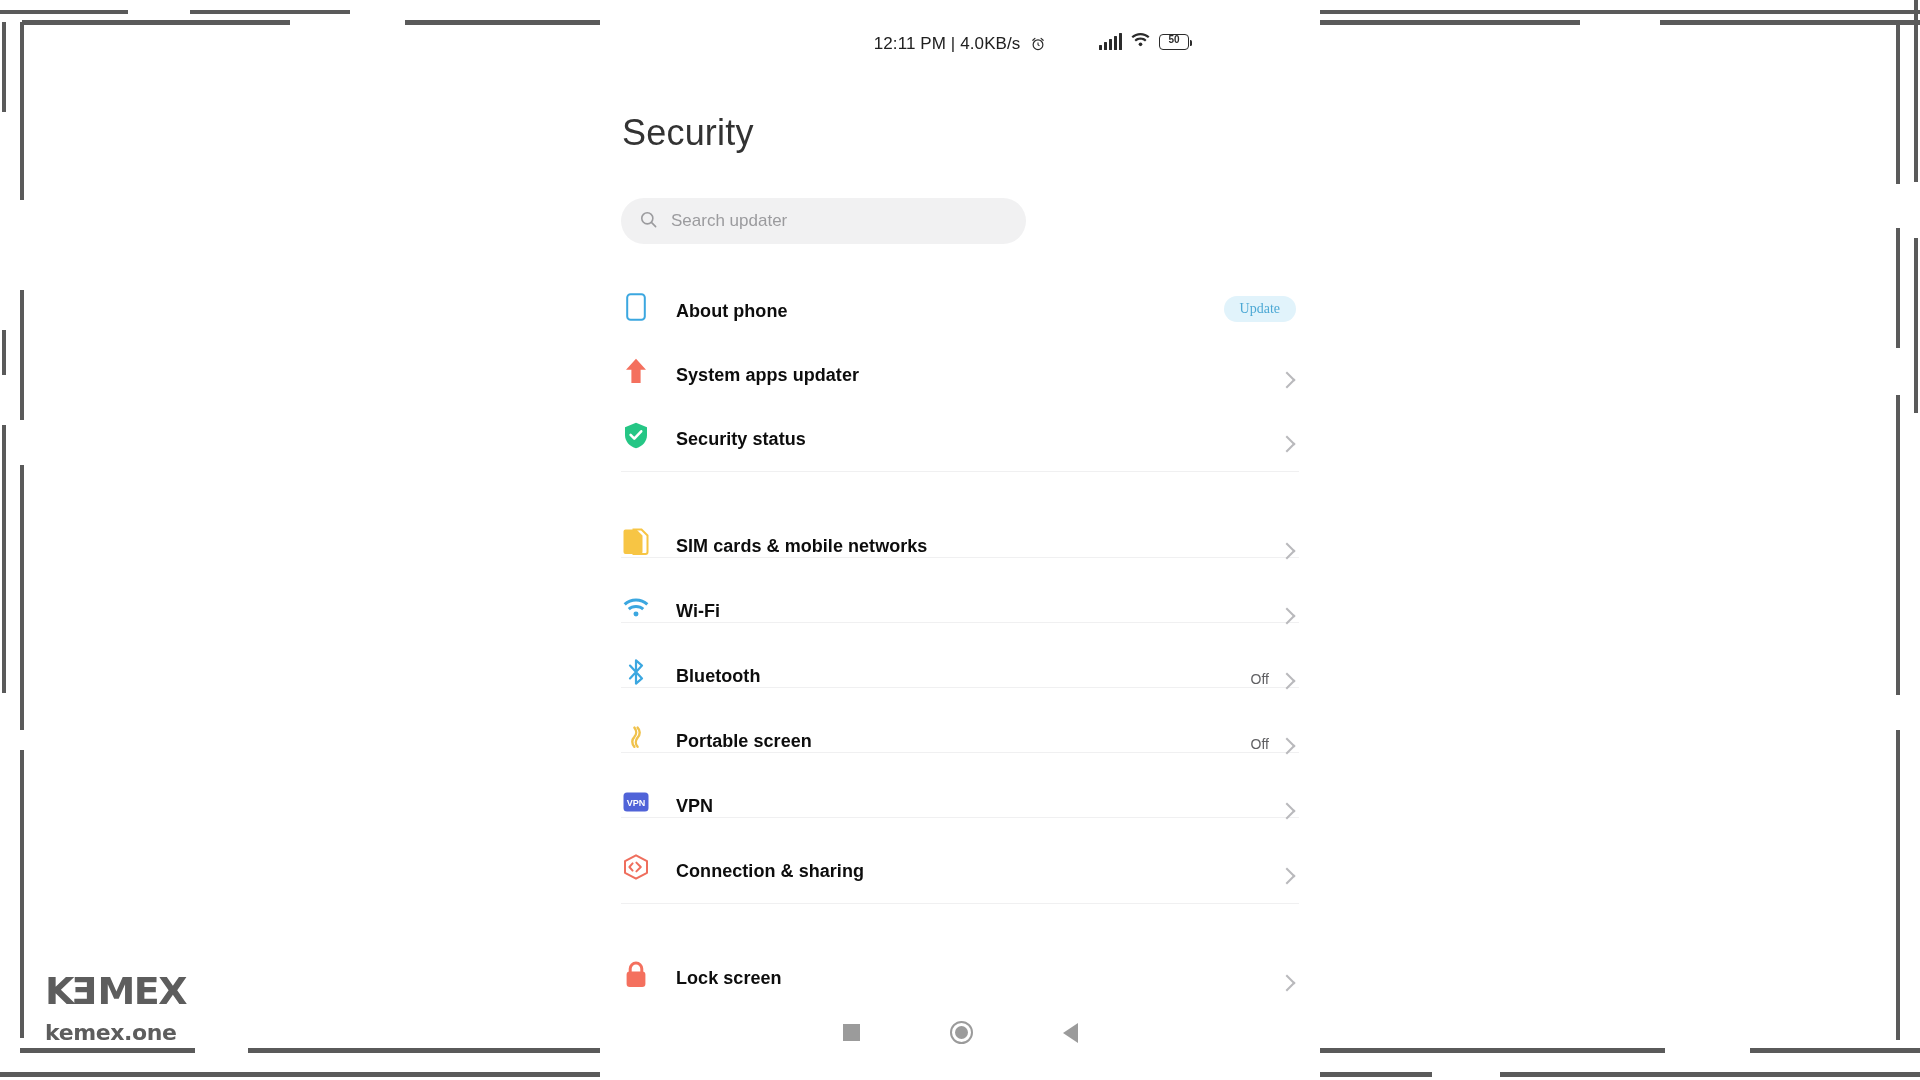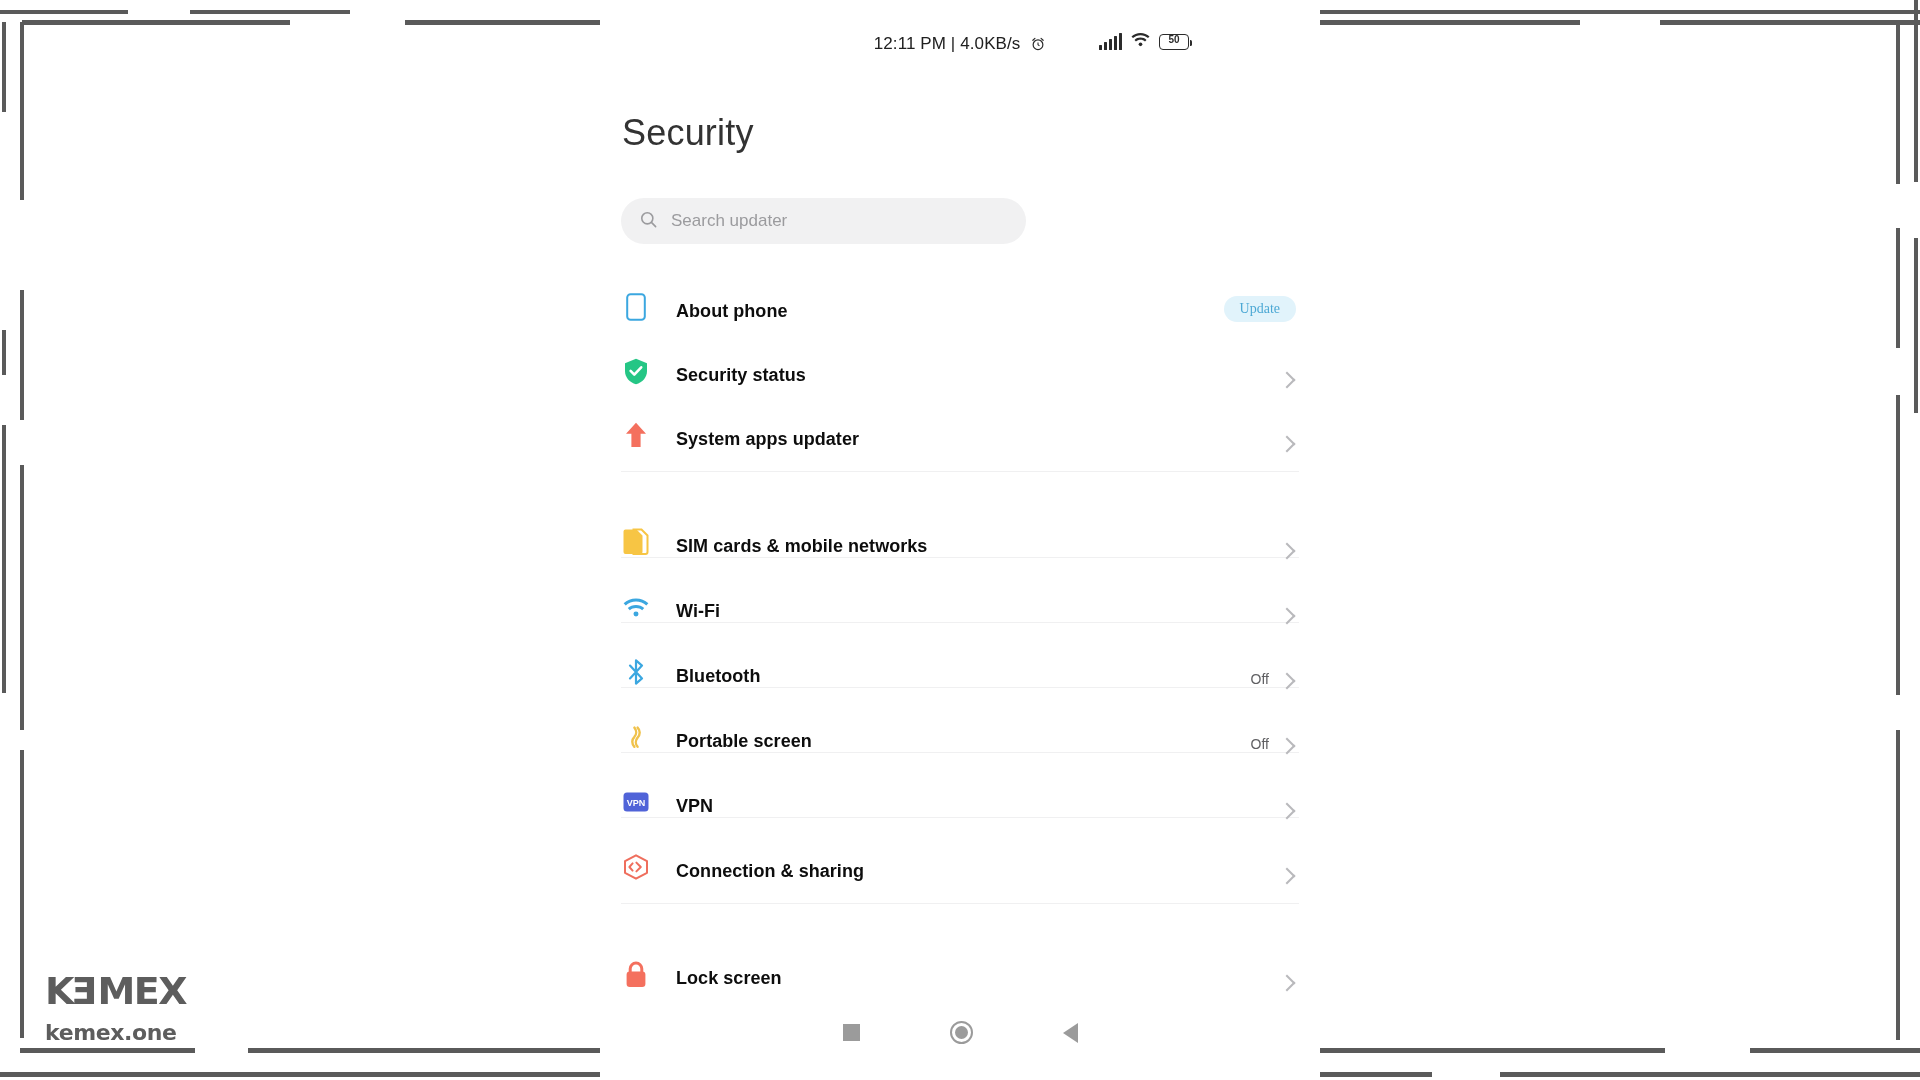--- a/index.html
+++ b/index.html
@@ -235,36 +235,36 @@
           <svg width="20" height="28" viewBox="0 0 20 28" fill="none" stroke="#3ba7e0" stroke-width="2">
             <rect x="1.2" y="1.2" width="17.6" height="25.6" rx="3.4"></rect>
           </svg>
         </span>
         <span class="label">About phone</span>
         <span class="pill">Update</span>
       </div>
 
       <div class="row">
         <span class="ico">
+          <svg width="22" height="26" viewBox="0 0 22 26" fill="#f4705e">
+            <path d="M11 0.8 L21 11.8 H15.6 V25 H6.4 V11.8 H1 Z"></path>
+          </svg>
+        </span>
+        <span class="label">System apps updater</span>
+        <span class="chev"></span>
+      </div>
+
+      <div class="row">
+        <span class="ico">
           <svg width="24" height="27" viewBox="0 0 24 27">
             <path d="M12 0.8 L23 5.2 V13 C23 19.6 18.4 24.4 12 26.3 C5.6 24.4 1 19.6 1 13 V5.2 Z" fill="#25c685"></path>
             <path d="M6.6 12.9 L10.3 16.6 L17.2 9.3" fill="none" stroke="#fff" stroke-width="2.6" stroke-linecap="round" stroke-linejoin="round"></path>
           </svg>
         </span>
         <span class="label">Security status</span>
-        <span class="chev"></span>
-      </div>
-
-      <div class="row">
-        <span class="ico">
-          <svg width="22" height="26" viewBox="0 0 22 26" fill="#f4705e">
-            <path d="M11 0.8 L21 11.8 H15.6 V25 H6.4 V11.8 H1 Z"></path>
-          </svg>
-        </span>
-        <span class="label">System apps updater</span>
         <span class="chev"></span>
       </div>
 
       <div class="gap-sep"></div>
 
       <div class="row">
         <span class="ico">
           <svg width="26" height="28" viewBox="0 0 26 28" fill="none">
             <path d="M9.5 1.5 H18.5 L24.5 7.5 V24 a2 2 0 0 1 -2 2 H9.5" stroke="#f7c544" stroke-width="2"></path>
             <path d="M2.5 1.5 H13.5 L19.5 7.5 V24 a2 2 0 0 1 -2 2 H2.5 a2 2 0 0 1 -2 -2 V3.5 a2 2 0 0 1 2 -2 Z" fill="#f7c544"></path>

